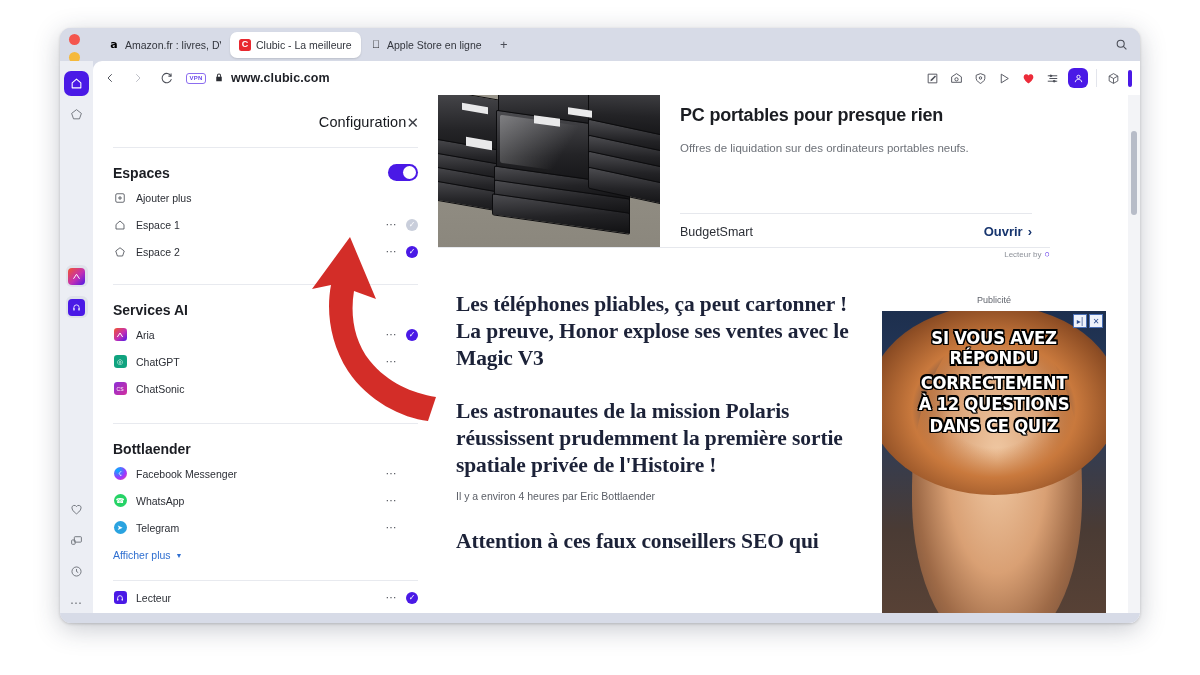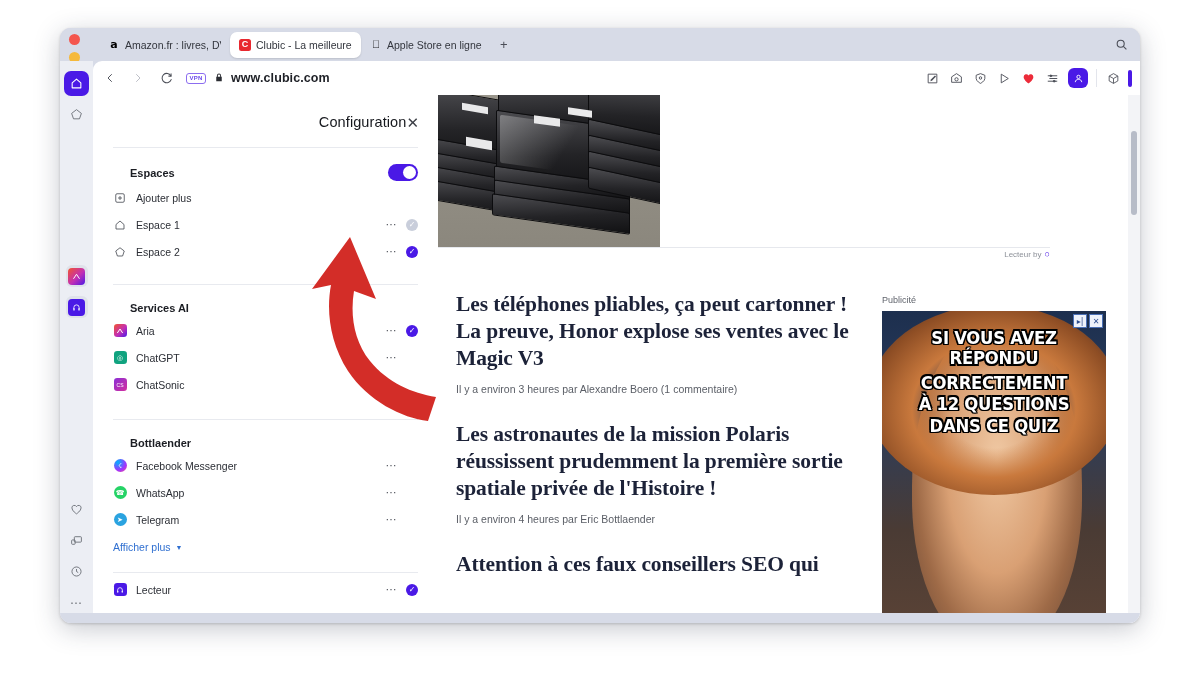--- a/index.html
+++ b/index.html
@@ -70,21 +70,21 @@
   .sq-aria{background:linear-gradient(135deg,#f2542d 0%,#c32fb4 55%,#4a19e6 100%);}
   .sq-player{background:#4a19e6;}
   .rail-bottom{position:absolute;left:0;bottom:8px;width:33px;}
 
   
   .panel{position:absolute;left:33px;top:67px;width:345px;height:528px;background:#fff;}
   .panel-hd{display:flex;align-items:center;justify-content:flex-end;padding:19px 19px 0 20px;}
   .panel-title{font-size:14.5px;color:#16181d;letter-spacing:.1px;}
   .close-x{font-size:15px;color:#3c3f46;line-height:1;}
   .hr{height:1px;background:#e8eaef;margin:17px 20px 0 20px;}
-  .sect-title{font-size:11px;font-weight:bold;color:#1b1d23;padding:17px 20px 0 20px;margin-left:17px;}
+  .sect-title{font-size:14px;font-weight:bold;color:#1b1d23;padding:17px 20px 0 20px;}
   .sect-head{display:flex;align-items:center;justify-content:space-between;padding-right:20px;}
   .toggle{width:30px;height:17px;border-radius:9px;background:#4a19e6;position:relative;margin-top:16px;}
   .toggle .knob{position:absolute;right:2px;top:2px;width:13px;height:13px;border-radius:50%;background:#fff;}
   .row{display:flex;align-items:center;height:21px;padding:0 20px 0 20px;margin-top:6px;font-size:10.5px;color:#2b2e35;}
   .row .ico{width:14px;height:14px;margin-right:9px;display:flex;align-items:center;justify-content:center;flex:0 0 auto;}
   .row .name{flex:1;white-space:nowrap;}
   .dots{color:#51545c;font-size:11px;letter-spacing:.5px;margin-right:9px;}
   .chk{width:12px;height:12px;border-radius:50%;display:flex;align-items:center;justify-content:center;font-size:8px;color:#fff;}
   .chk.on{background:#4a19e6;}
   .chk.off{background:#c9cedb;}
@@ -121,21 +121,21 @@
   .powered{position:absolute;left:0;top:154px;width:612px;text-align:right;padding-right:16px;font-size:8px;color:#8d9199;display:flex;justify-content:flex-end;align-items:center;gap:3px;}
   .pw-o{color:#4a19e6;font-size:9px;font-weight:bold;}
 
   .articles{position:absolute;left:18px;top:196px;width:400px;}
   .art-h{font-family:"Liberation Serif", serif;font-weight:bold;color:#1c2238;font-size:21.5px;line-height:27px;letter-spacing:-.1px;}
   .art-m{font-size:10.5px;color:#5a5e66;margin-top:11px;}
   .art{margin-bottom:26px;}
 
   
   .adcol{position:absolute;left:444px;top:200px;width:224px;}
-  .adlabel{font-size:9px;color:#61656d;text-align:left;margin-bottom:6px;}
+  .adlabel{font-size:9px;color:#61656d;text-align:center;margin-bottom:6px;}
   .adbox{position:relative;width:224px;height:337px;overflow:hidden;
          background:linear-gradient(180deg,#1d2f4e 0%,#2a3d5e 30%,#4a3b34 65%,#5d4436 100%);}
   .adface{position:absolute;left:30px;top:10px;width:170px;height:330px;border-radius:50% 50% 46% 46%;
           background:radial-gradient(ellipse at 50% 42%,#f0c9a4 0%,#d9a074 42%,#9e6a47 68%,#5e4030 100%);}
   .adhair{position:absolute;left:-14px;top:-6px;width:252px;height:190px;border-radius:50%;
           background:radial-gradient(ellipse at 50% 55%,rgba(224,142,70,.0) 26%,#c9793d 46%,#8d4d24 70%,rgba(60,38,22,.2) 88%);}
   .adtext{position:absolute;left:0;right:0;top:16px;text-align:center;
           font-family:"DejaVu Sans", sans-serif;font-weight:bold;color:#fff;
           font-size:16.5px;line-height:22px;letter-spacing:-.3px;
           text-shadow:-1.4px 0 #000,1.4px 0 #000,0 -1.4px #000,0 1.4px #000,-1.4px -1.4px #000,1.4px 1.4px #000,1.4px -1.4px #000,-1.4px 1.4px #000;}
@@ -470,31 +470,41 @@
             <div class="lap" style="left:150px;top:34px;width:96px;height:18px;transform:skewY(12deg);"></div>
             <div class="lap" style="left:150px;top:50px;width:96px;height:18px;transform:skewY(12deg);"></div>
             <div class="lap" style="left:150px;top:66px;width:96px;height:18px;transform:skewY(12deg);"></div>
             <div class="lap" style="left:150px;top:82px;width:96px;height:20px;transform:skewY(12deg);"></div>
             <div style="position:absolute;left:28px;top:44px;width:26px;height:9px;background:#e9e9ea;transform:skewY(10deg);"></div>
             <div style="position:absolute;left:96px;top:22px;width:26px;height:8px;background:#e9e9ea;transform:skewY(8deg);"></div>
             <div style="position:absolute;left:130px;top:14px;width:24px;height:7px;background:#e9e9ea;transform:skewY(8deg);"></div>
             <div style="position:absolute;left:24px;top:10px;width:26px;height:7px;background:#e9e9ea;transform:skewY(10deg);"></div>
           </div>
         </div>
+        <div class="promo-txt">
+          <div class="promo-h">PC portables pour presque rien</div>
+          <div class="promo-sub">Offres de liquidation sur des ordinateurs portables neufs.</div>
+          <div class="promo-foot">
+            <span class="promo-brand">BudgetSmart</span>
+            <span class="promo-open">
+              <span>Ouvrir</span>
+              <span>›</span>
+            </span>
+          </div>
+        </div>
       </div>
 
       <div class="powered">
         <span>Lecteur by</span>
         <span class="pw-o">○</span>
       </div>
 
       <div class="articles">
         <div class="art">
           <div class="art-h">Les téléphones pliables, ça peut cartonner ! La preuve, Honor explose ses ventes avec le Magic V3</div>
-          <div class="art-m">Il y a environ 3 heures  par Alexandre Boero  (1 commentaire)</div>
         </div>
         <div class="art">
           <div class="art-h">Les astronautes de la mission Polaris réussissent prudemment la première sortie spatiale privée de l'Histoire !</div>
           <div class="art-m">Il y a environ 4 heures  par Eric Bottlaender</div>
         </div>
         <div class="art">
           <div class="art-h">Attention à ces faux conseillers SEO qui</div>
         </div>
       </div>
 

